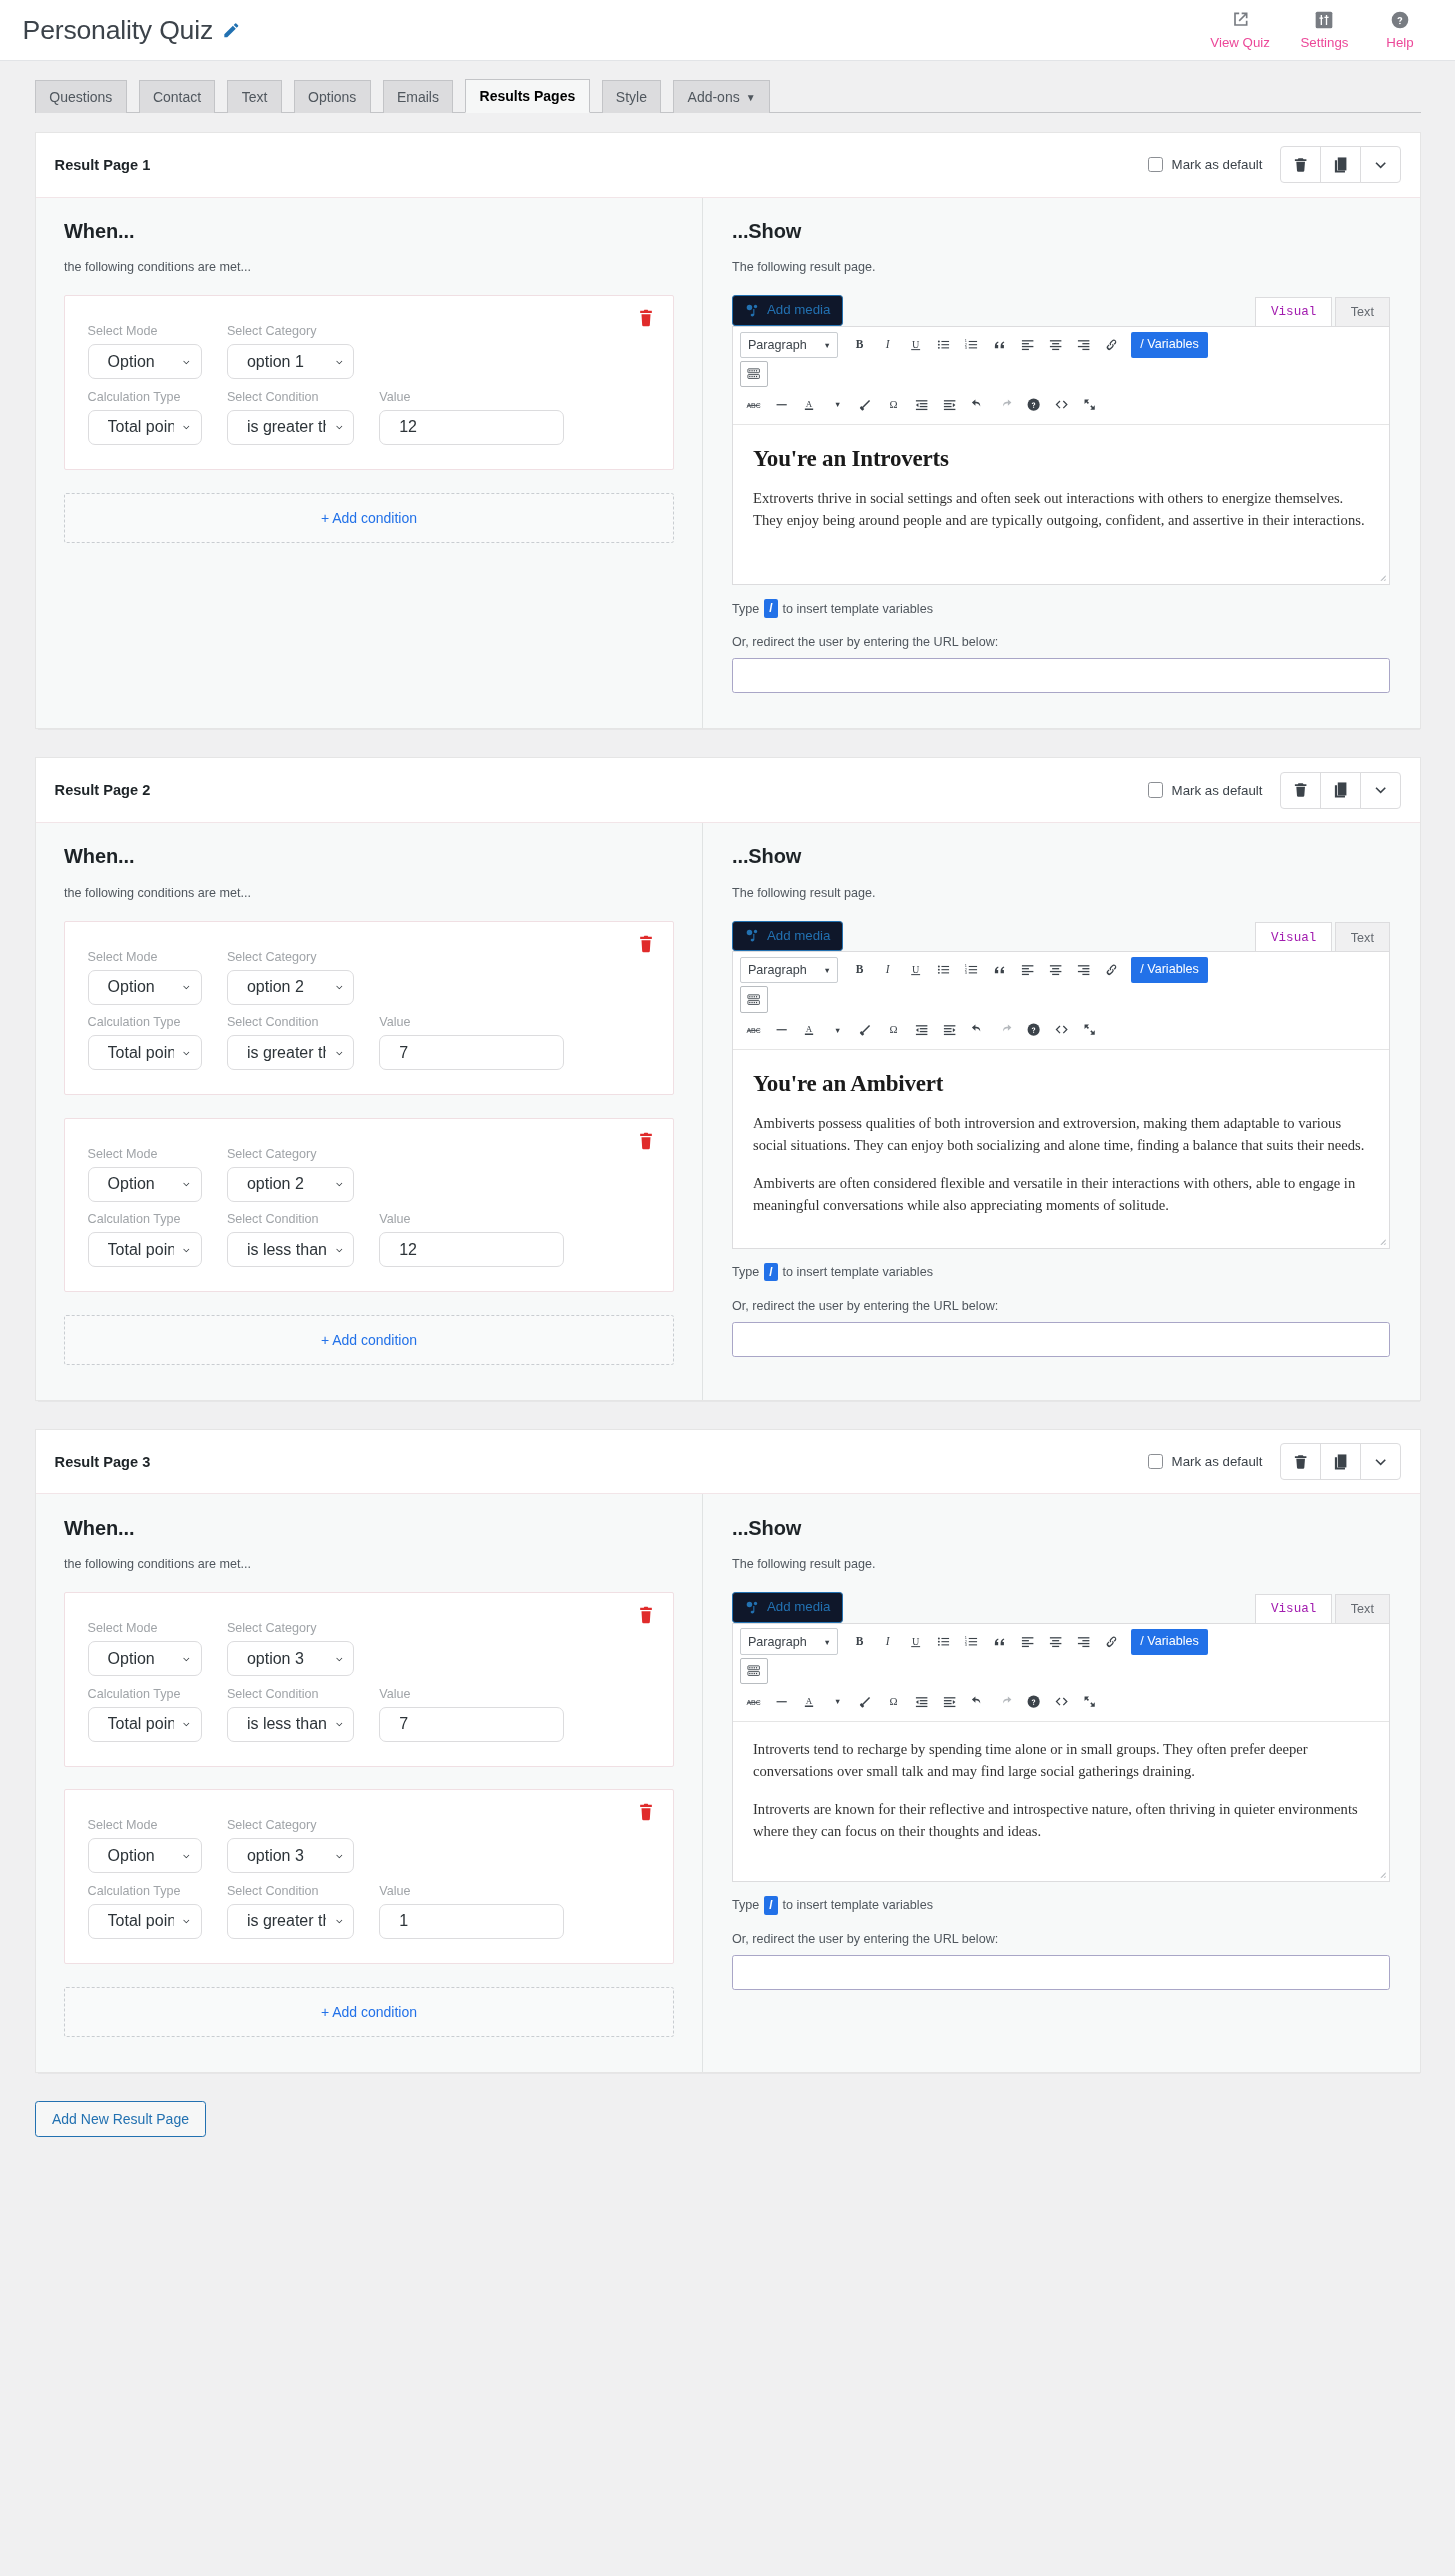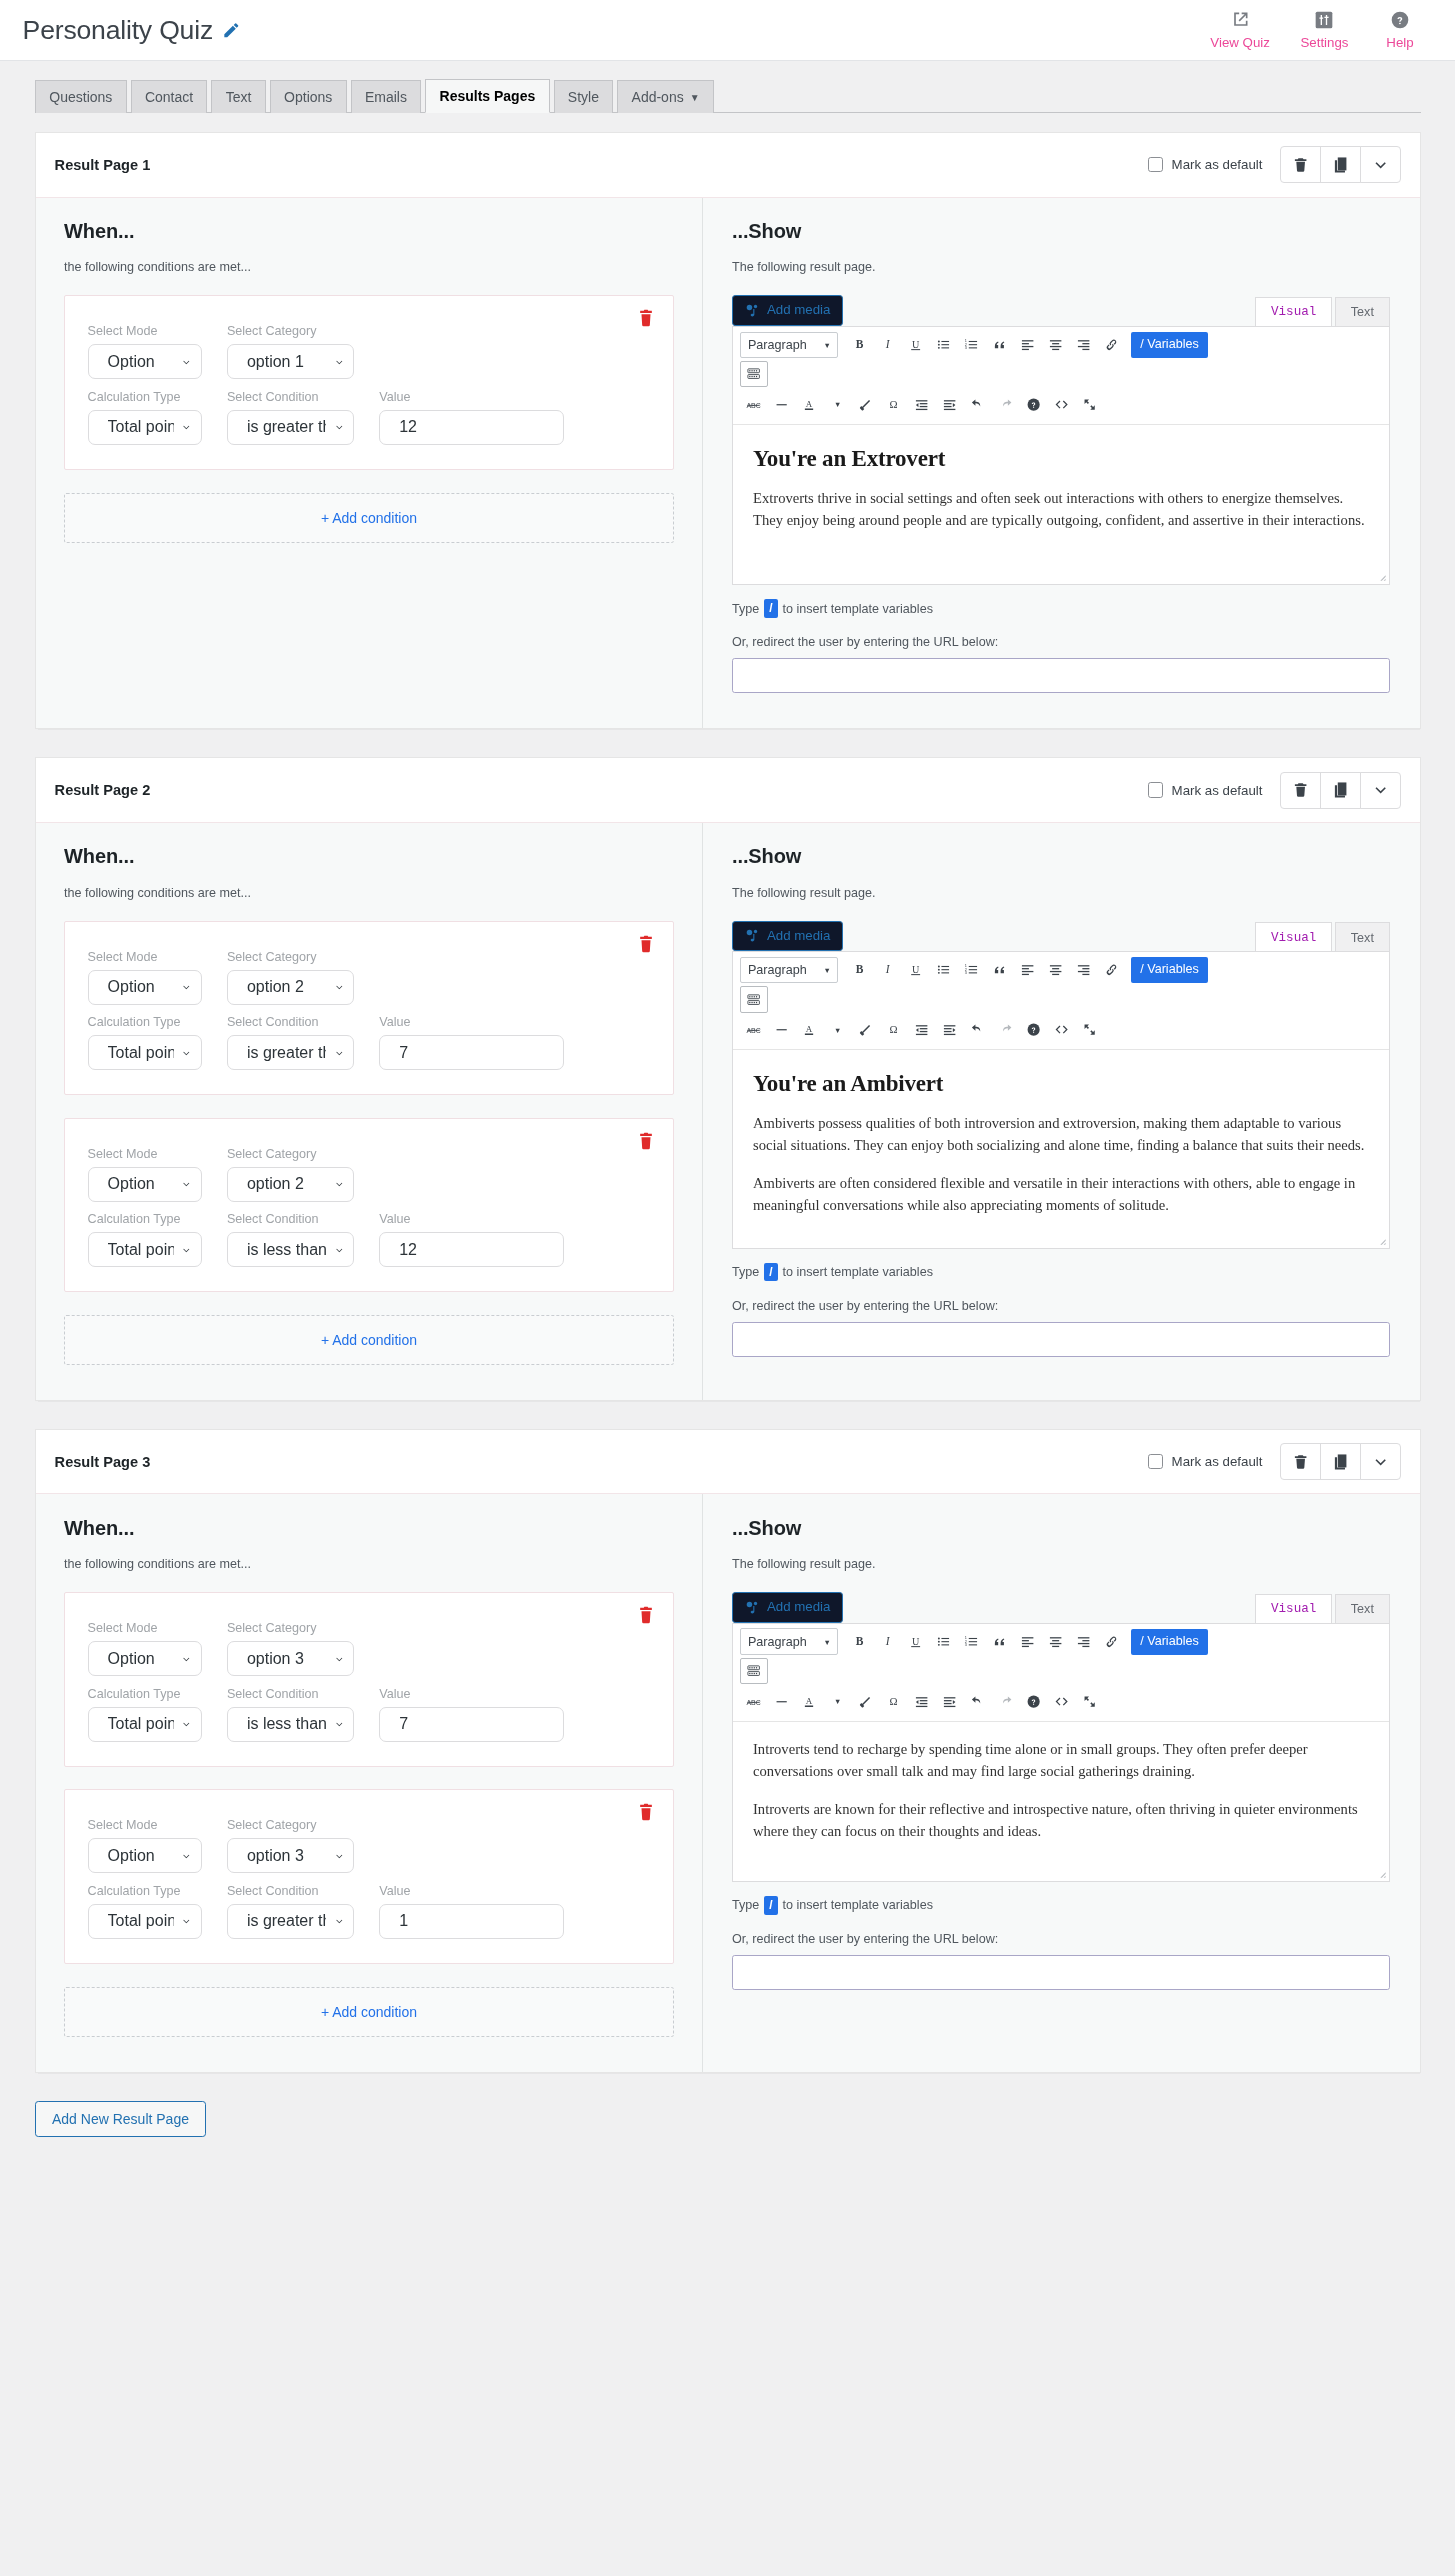--- a/index.html
+++ b/index.html
@@ -39,21 +39,21 @@
   }
   .topnav-icon { width:20px; height:20px; display:flex; align-items:center; justify-content:center; }
   .topnav-icon svg { width:20px; height:20px; display:block; fill:#787c82; }
   .topnav-label { font-size: 13.3px; color:#ec4899; white-space:nowrap; }
 
   
   .tabs-wrap {
     padding: 17.3px 35px 0 35px;
   }
   .tabs {
-    display:flex; align-items:flex-end; gap:4px;
+    display:flex; align-items:flex-end; gap:12px;
     border-bottom: 0.7px solid #c3c4c7;
     padding-bottom: 0;
   }
   .tab {
     background: #dcdcde;
     border: 0.7px solid #c3c4c7;
     border-bottom: none;
     padding: 7.3px 13.3px 6.6px 13.3px;
     font-size: 14px;
     color: #50575e;
@@ -728,21 +728,21 @@
               </div>
               <div class="tbtn">
                 <span>
                   <svg viewBox="0 0 24 24">
                     <path d="M4 4h7L8.4 6.6 11 9.2 9.2 11 6.6 8.4 4 11V4zm16 16h-7l2.6-2.6-2.6-2.6 1.8-1.8 2.6 2.6L20 13v7z"></path>
                   </svg>
                 </span>
               </div>
             </div>
             <div class="editor-area">
-              <h2>You're an Extrovert</h2>
+              <h2>You're an Introverts</h2>
               <p>Extroverts thrive in social settings and often seek out interactions with others to energize themselves. They enjoy being around people and are typically outgoing, confident, and assertive in their interactions.</p>
               <span class="resize-grip">
                 <svg viewBox="0 0 14 14">
                   <path d="M13 5 5 13h2.2L13 7.2V5zm0 5-3 3h2.4L13 11.4V10z"></path>
                 </svg>
               </span>
             </div>
           </div><div class="hint">
             <span>Type</span>
             <span class="slash">/</span>

